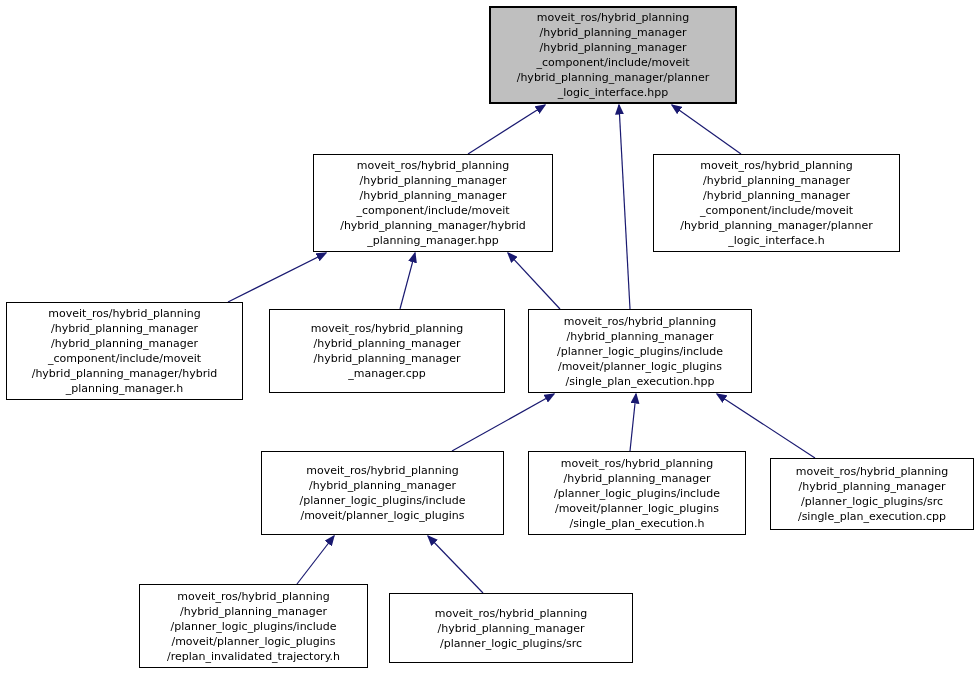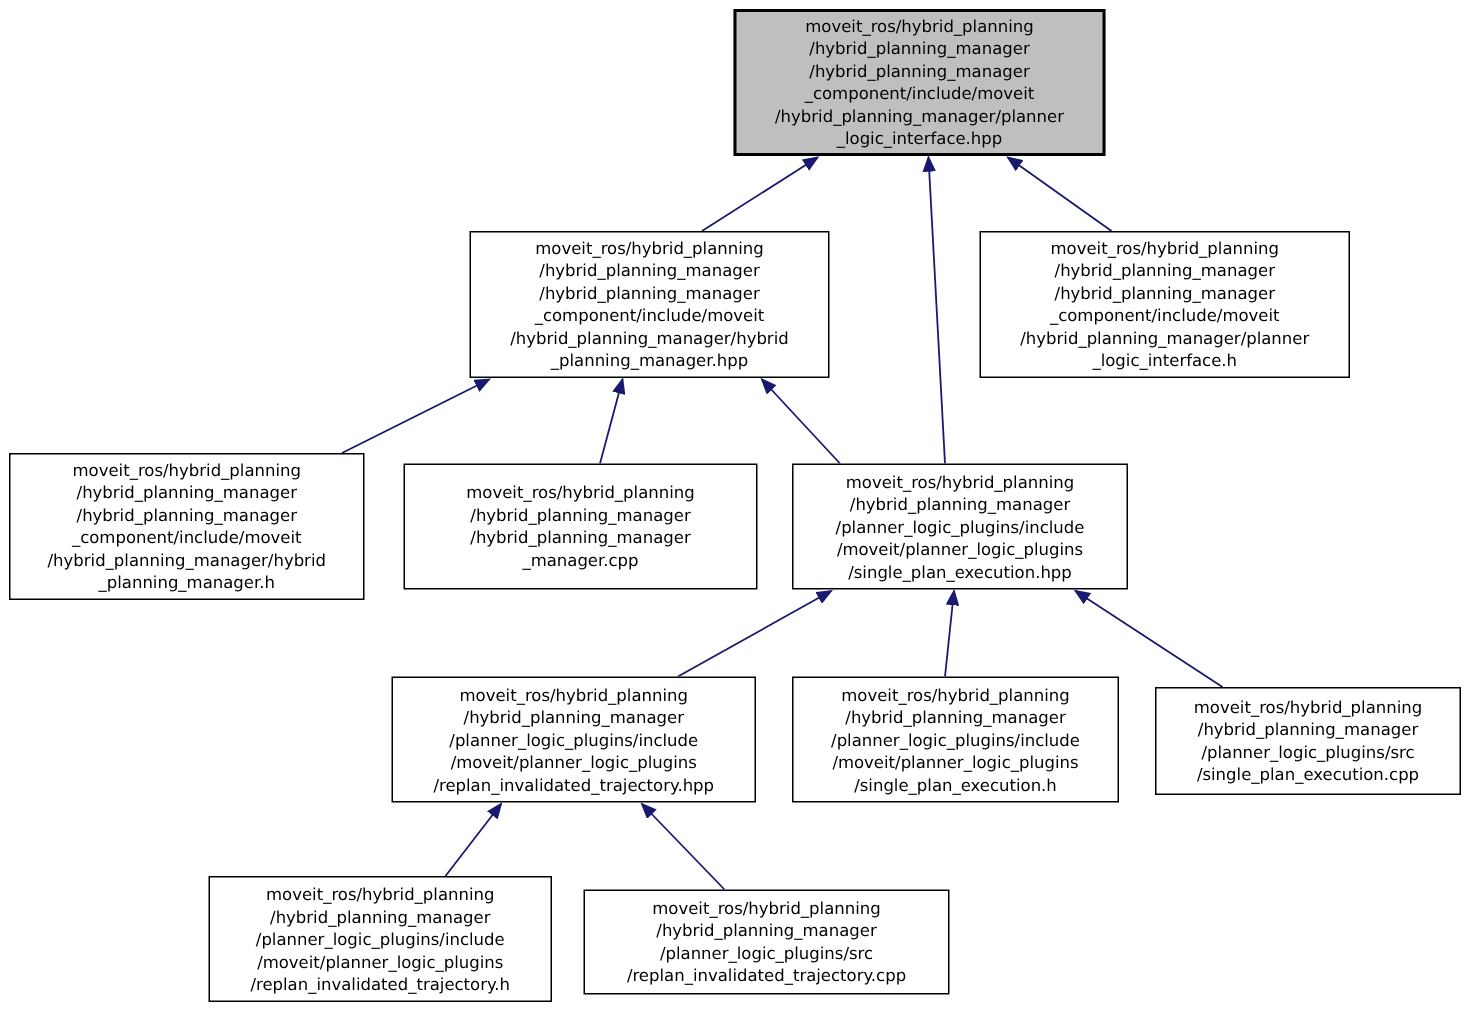--- a/index.html
+++ b/index.html
@@ -113,21 +113,20 @@
         <div class="line">/hybrid_planning_manager</div>
         <div class="line">/planner_logic_plugins/include</div>
         <div class="line">/moveit/planner_logic_plugins</div>
         <div class="line">/single_plan_execution.hpp</div>
       </div>
       <div class="node" style="left: 261px; top: 451px; width: 243px; height: 84px; background: rgb(255, 255, 255); border-color: rgb(0, 0, 0);">
         <div class="line">moveit_ros/hybrid_planning</div>
         <div class="line">/hybrid_planning_manager</div>
         <div class="line">/planner_logic_plugins/include</div>
         <div class="line">/moveit/planner_logic_plugins</div>
-        <div class="line">/replan_invalidated_trajectory.hpp</div>
       </div>
       <div class="node" style="left: 528px; top: 451px; width: 218px; height: 84px; background: rgb(255, 255, 255); border-color: rgb(0, 0, 0);">
         <div class="line">moveit_ros/hybrid_planning</div>
         <div class="line">/hybrid_planning_manager</div>
         <div class="line">/planner_logic_plugins/include</div>
         <div class="line">/moveit/planner_logic_plugins</div>
         <div class="line">/single_plan_execution.h</div>
       </div>
       <div class="node" style="left: 770px; top: 458px; width: 204px; height: 72px; background: rgb(255, 255, 255); border-color: rgb(0, 0, 0);">
         <div class="line">moveit_ros/hybrid_planning</div>
@@ -139,16 +138,15 @@
         <div class="line">moveit_ros/hybrid_planning</div>
         <div class="line">/hybrid_planning_manager</div>
         <div class="line">/planner_logic_plugins/include</div>
         <div class="line">/moveit/planner_logic_plugins</div>
         <div class="line">/replan_invalidated_trajectory.h</div>
       </div>
       <div class="node" style="left: 389px; top: 593px; width: 244px; height: 70px; background: rgb(255, 255, 255); border-color: rgb(0, 0, 0);">
         <div class="line">moveit_ros/hybrid_planning</div>
         <div class="line">/hybrid_planning_manager</div>
         <div class="line">/planner_logic_plugins/src</div>
-        <div class="line">/replan_invalidated_trajectory.cpp</div>
       </div>
     </div>
 </div>
 
 </body></html>

